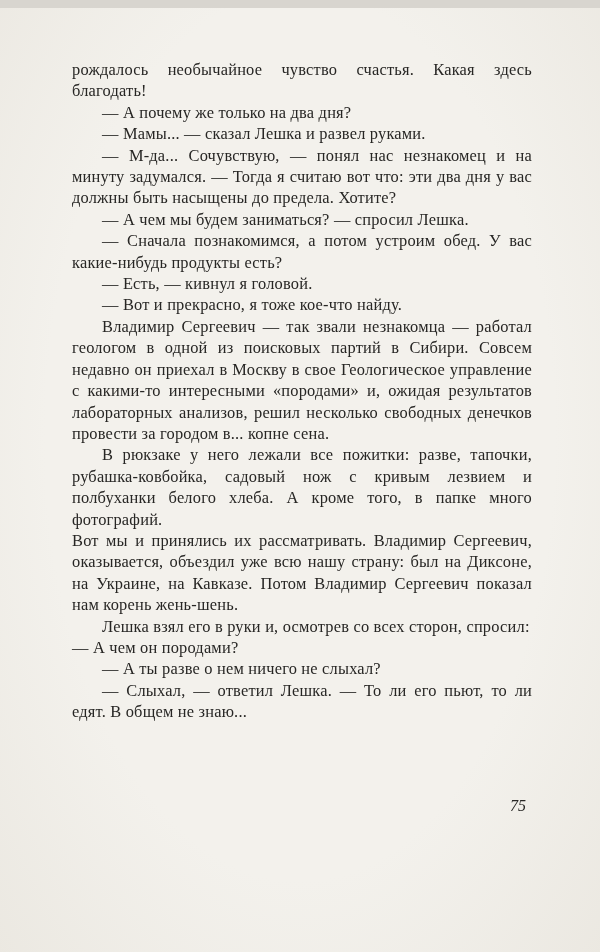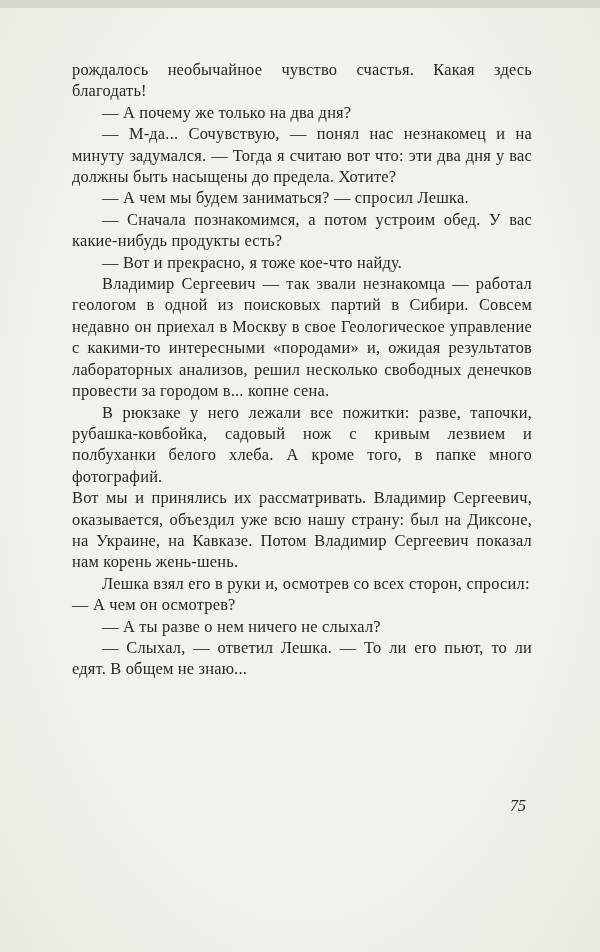--- a/index.html
+++ b/index.html
@@ -48,26 +48,28 @@
     font-style: italic;
   }
 </style>
 </head>
 <body>
 
 <div class="scan-page">
   <div class="text-block">
     <p class="p-flush">рождалось необычайное чувство счастья. Какая здесь благодать!</p>
     <p class="p-indent">— А почему же только на два дня?</p>
+    <p class="p-indent">— Мамы... — сказал Лешка и развел руками.</p>
     <p class="p-indent">— М-да... Сочувствую, — понял нас незнакомец и на минуту задумался. — Тогда я считаю вот что: эти два дня у вас должны быть насыщены до предела. Хотите?</p>
     <p class="p-indent">— А чем мы будем заниматься? — спросил Лешка.</p>
     <p class="p-indent">— Сначала познакомимся, а потом устроим обед. У вас какие-нибудь продукты есть?</p>
+    <p class="p-indent">— Есть, — кивнул я головой.</p>
     <p class="p-indent">— Вот и прекрасно, я тоже кое-что найду.</p>
     <p class="p-indent">Владимир Сергеевич — так звали незнакомца — работал геологом в одной из поисковых партий в Сибири. Совсем недавно он приехал в Москву в свое Геологическое управление с какими-то интересными «породами» и, ожидая результатов лабораторных анализов, решил несколько свободных денечков провести за городом в... копне сена.</p>
     <p class="p-indent">В рюкзаке у него лежали все пожитки: разве, тапочки, рубашка-ковбойка, садовый нож с кривым лезвием и полбуханки белого хлеба. А кроме того, в папке много фотографий.</p>
     <p class="p-flush">Вот мы и принялись их рассматривать. Владимир Сергеевич, оказывается, объездил уже всю нашу страну: был на Диксоне, на Украине, на Кавказе. Потом Владимир Сергеевич показал нам корень жень-шень.</p>
     <p class="p-indent">Лешка взял его в руки и, осмотрев со всех сторон, спросил:</p>
-    <p class="p-flush">— А чем он осмотрев?</p>
+    <p class="p-flush">— А чем он породами?</p>
     <p class="p-indent">— А ты разве о нем ничего не слыхал?</p>
     <p class="p-indent">— Слыхал, — ответил Лешка. — То ли его пьют, то ли едят. В общем не знаю...</p>
   </div>
   <div class="page-number">75</div>
 </div>
 
 </body></html>

